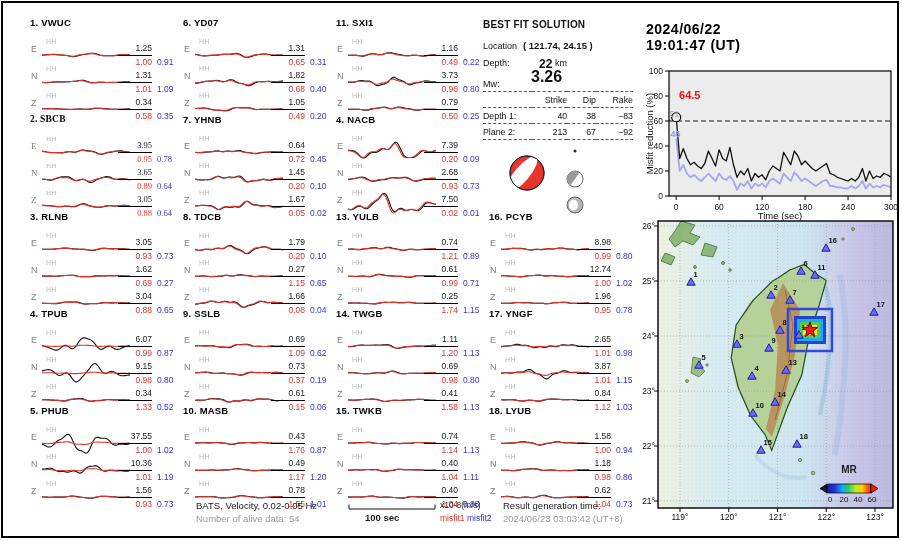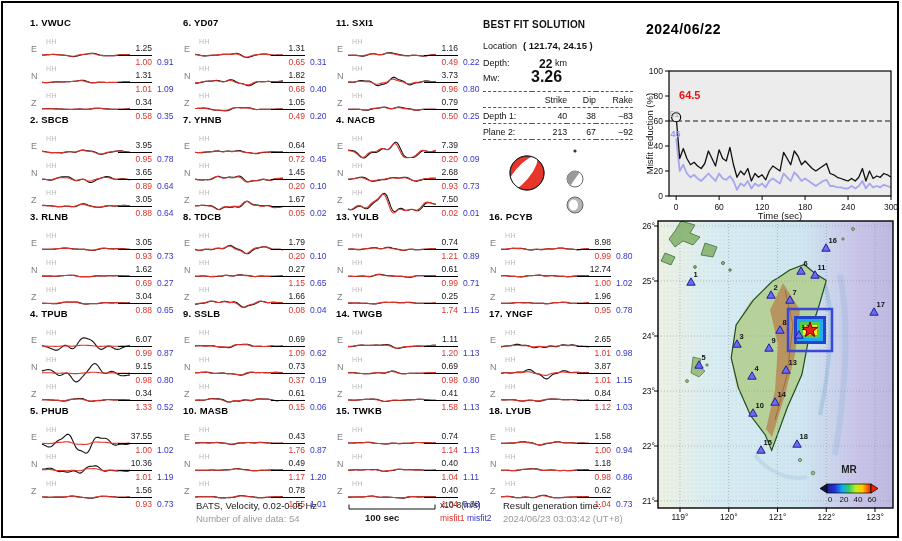--- a/index.html
+++ b/index.html
@@ -74,21 +74,21 @@
           <svg class="trace" width="88" height="30">
             <polyline points="0.0,19.9 1.3,19.8 2.5,19.8 3.8,19.7 5.0,19.6 6.3,19.6 7.5,19.6 8.8,19.7 10.1,19.7 11.3,19.8 12.6,19.8 13.8,19.9 15.1,19.9 16.3,20.0 17.6,20.0 18.9,20.0 20.1,20.1 21.4,20.1 22.6,20.2 23.9,20.3 25.1,20.4 26.4,20.4 27.7,20.5 28.9,20.5 30.2,20.5 31.4,20.4 32.7,20.3 33.9,20.2 35.2,20.2 36.5,20.1 37.7,20.1 39.0,20.1 40.2,20.2 41.5,20.2 42.7,20.3 44.0,20.3 45.3,20.3 46.5,20.2 47.8,20.1 49.0,19.9 50.3,19.7 51.5,19.6 52.8,19.4 54.1,19.3 55.3,19.2 56.6,19.2 57.8,19.3 59.1,19.4 60.3,19.5 61.6,19.6 62.9,19.7 64.1,19.9 65.4,19.9 66.6,20.0 67.9,20.1 69.1,20.2 70.4,20.2 71.7,20.3 72.9,20.3 74.2,20.3 75.4,20.4 76.7,20.4 77.9,20.4 79.2,20.3 80.5,20.3 81.7,20.2 83.0,20.1 84.2,20.0 85.5,20.0 86.7,19.9 88.0,19.9" fill="none" stroke="#111" stroke-width="1.1"></polyline>
             <polyline points="0.0,19.8 1.3,19.8 2.5,19.7 3.8,19.7 5.0,19.7 6.3,19.7 7.5,19.7 8.8,19.7 10.1,19.8 11.3,19.9 12.6,19.9 13.8,20.0 15.1,20.0 16.3,20.0 17.6,20.1 18.9,20.1 20.1,20.2 21.4,20.2 22.6,20.3 23.9,20.3 25.1,20.4 26.4,20.4 27.7,20.4 28.9,20.4 30.2,20.4 31.4,20.3 32.7,20.2 33.9,20.1 35.2,20.1 36.5,20.0 37.7,20.0 39.0,20.1 40.2,20.1 41.5,20.2 42.7,20.2 44.0,20.2 45.3,20.2 46.5,20.1 47.8,19.9 49.0,19.7 50.3,19.6 51.5,19.4 52.8,19.3 54.1,19.2 55.3,19.3 56.6,19.3 57.8,19.4 59.1,19.5 60.3,19.7 61.6,19.8 62.9,19.9 64.1,20.0 65.4,20.1 66.6,20.1 67.9,20.2 69.1,20.2 70.4,20.3 71.7,20.3 72.9,20.3 74.2,20.4 75.4,20.4 76.7,20.3 77.9,20.3 79.2,20.2 80.5,20.2 81.7,20.1 83.0,20.0 84.2,20.0 85.5,19.9 86.7,19.9 88.0,19.8" fill="none" stroke="#e0332a" stroke-width="1.1"></polyline>
           </svg>
           <div class="fracline"></div>
           <div class="ampv">0.34</div>
           <div class="m1v">0.58</div>
           <div class="m2v">0.35</div>
         </div>
       </div>
-      <div class="station" style="left: 15px; top: 111px;">
+      <div class="station" style="left: 15px; top: 111px; font-family: Liberation Serif, serif;">
         <div class="st-title">2.  SBCB</div>
         <div class="row" style="top: 16px;">
           <span class="comp">E</span>
           <span class="ch">HH</span>
           <svg class="trace" width="88" height="30">
             <polyline points="0.0,19.2 1.3,19.3 2.5,19.5 3.8,19.7 5.0,20.0 6.3,20.2 7.5,20.4 8.8,20.6 10.1,20.6 11.3,20.6 12.6,20.6 13.8,20.6 15.1,20.6 16.3,20.7 17.6,20.8 18.9,20.9 20.1,20.9 21.4,20.7 22.6,20.5 23.9,20.2 25.1,19.9 26.4,19.7 27.7,19.7 28.9,19.8 30.2,20.0 31.4,20.2 32.7,20.2 33.9,20.1 35.2,19.7 36.5,19.3 37.7,18.8 39.0,18.3 40.2,18.1 41.5,18.1 42.7,18.3 44.0,18.5 45.3,18.8 46.5,18.9 47.8,19.0 49.0,19.1 50.3,19.2 51.5,19.5 52.8,19.9 54.1,20.5 55.3,21.1 56.6,21.7 57.8,22.2 59.1,22.3 60.3,22.3 61.6,22.0 62.9,21.6 64.1,21.2 65.4,20.8 66.6,20.5 67.9,20.3 69.1,20.1 70.4,19.9 71.7,19.7 72.9,19.4 74.2,19.2 75.4,19.0 76.7,18.9 77.9,18.9 79.2,18.9 80.5,19.1 81.7,19.4 83.0,19.6 84.2,19.8 85.5,20.0 86.7,20.1 88.0,20.2" fill="none" stroke="#111" stroke-width="1.1"></polyline>
             <polyline points="0.0,19.4 1.3,19.6 2.5,19.8 3.8,20.0 5.0,20.2 6.3,20.4 7.5,20.5 8.8,20.6 10.1,20.6 11.3,20.5 12.6,20.5 13.8,20.5 15.1,20.6 16.3,20.7 17.6,20.7 18.9,20.7 20.1,20.6 21.4,20.4 22.6,20.1 23.9,19.9 25.1,19.7 26.4,19.6 27.7,19.6 28.9,19.8 30.2,20.0 31.4,20.0 32.7,20.0 33.9,19.8 35.2,19.4 36.5,19.0 37.7,18.6 39.0,18.4 40.2,18.4 41.5,18.5 42.7,18.8 44.0,19.0 45.3,19.2 46.5,19.3 47.8,19.4 49.0,19.5 50.3,19.7 51.5,20.0 52.8,20.4 54.1,21.0 55.3,21.5 56.6,21.9 57.8,22.1 59.1,22.1 60.3,21.8 61.6,21.5 62.9,21.1 64.1,20.7 65.4,20.4 66.6,20.1 67.9,20.0 69.1,19.8 70.4,19.6 71.7,19.4 72.9,19.3 74.2,19.1 75.4,19.0 76.7,19.0 77.9,19.0 79.2,19.2 80.5,19.4 81.7,19.7 83.0,19.9 84.2,20.0 85.5,20.1 86.7,20.2 88.0,20.2" fill="none" stroke="#e0332a" stroke-width="1.1"></polyline>
           </svg>
           <div class="fracline"></div>
           <div class="ampv">3.95</div>
@@ -746,21 +746,21 @@
       </div>
     </div>
 
   <div id="solution">
     <div id="sol-title">BEST FIT SOLUTION</div>
     <div class="abs" style="left:6px;top:24px;text-align:right;">Location</div>
     <div class="abs" style="left:46px;top:23px;font-weight:bold;font-size:9.5px;">( 121.74,  24.15 )</div>
     <div class="abs" style="left:6px;top:41px;">Depth:</div>
     <div class="abs" style="left:62px;top:40px;font-weight:bold;font-size:12px;">22</div>
     <div class="abs" style="left:78px;top:41px;">km</div>
-    <div class="abs" style="left:6px;top:56px;">Mw:</div>
+    <div class="abs" style="left:6px;top:62px;">Mw:</div>
     <div class="abs" style="left:54px;top:51px;font-weight:bold;font-size:16px;">3.26</div>
     <table id="sol-table">
       <thead>
         <tr>
           <th style="width:48px;"></th>
           <th class="num" style="width:34px;">Strike</th>
           <th class="num" style="width:28px;">Dip</th>
           <th class="num" style="width:36px;">Rake</th>
         </tr>
       </thead>
@@ -801,20 +801,21 @@
       </g>
       <g>
         <circle cx="12" cy="70" r="8" fill="#b5b5b5" stroke="#666" stroke-width="1"></circle>
         <ellipse cx="10.5" cy="70" rx="4.5" ry="5.5" fill="#fff"></ellipse>
       </g>
     </svg>
   </div>
 
   <div id="dt-header">
     <div class="l1">2024/06/22</div>
+    <div class="l2">19:01:47  (UT)</div>
   </div>
 
   <div class="abs" style="left:643px;top:58px;width:256px;height:164px;" id="misfit-panel"><svg width="256" height="164">
         <rect x="23" y="10" width="222" height="125" fill="#ececec" stroke="none"></rect>
         <line x1="19" y1="135" x2="23" y2="135" stroke="#000" stroke-width="1"></line>
         <text x="17" y="138" font-size="8.5" text-anchor="end" fill="#111">0</text>
         <line x1="19" y1="110" x2="23" y2="110" stroke="#000" stroke-width="1"></line>
         <text x="17" y="113" font-size="8.5" text-anchor="end" fill="#111">20</text>
         <line x1="19" y1="85" x2="23" y2="85" stroke="#000" stroke-width="1"></line>
         <text x="17" y="88" font-size="8.5" text-anchor="end" fill="#111">40</text>

